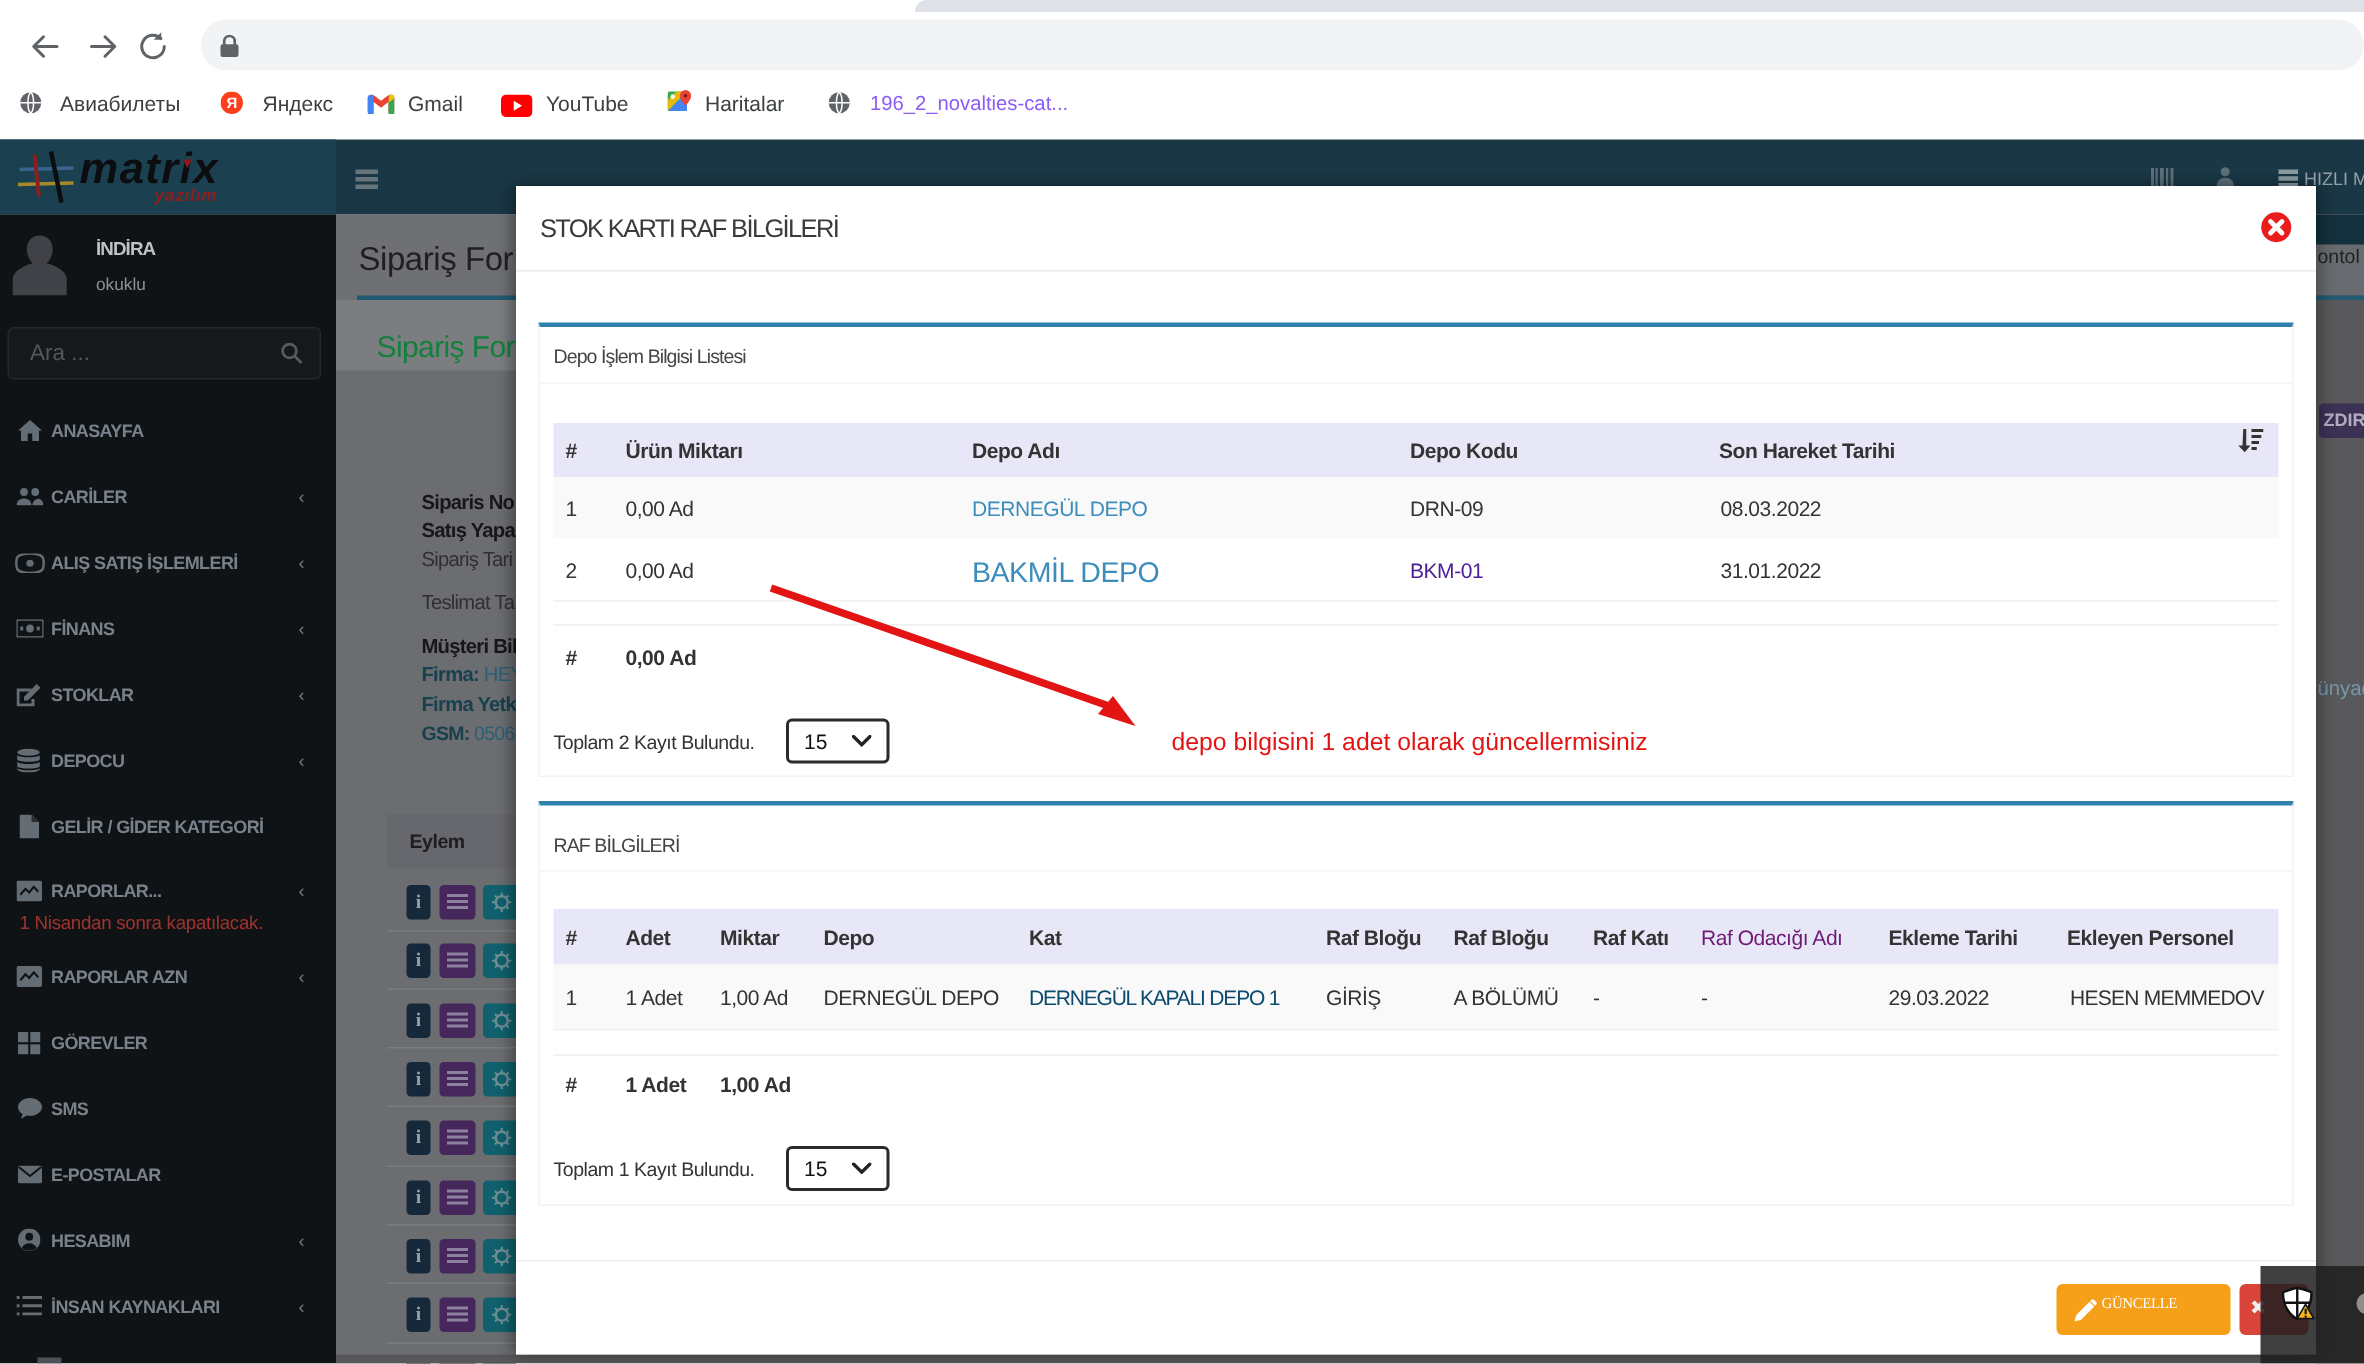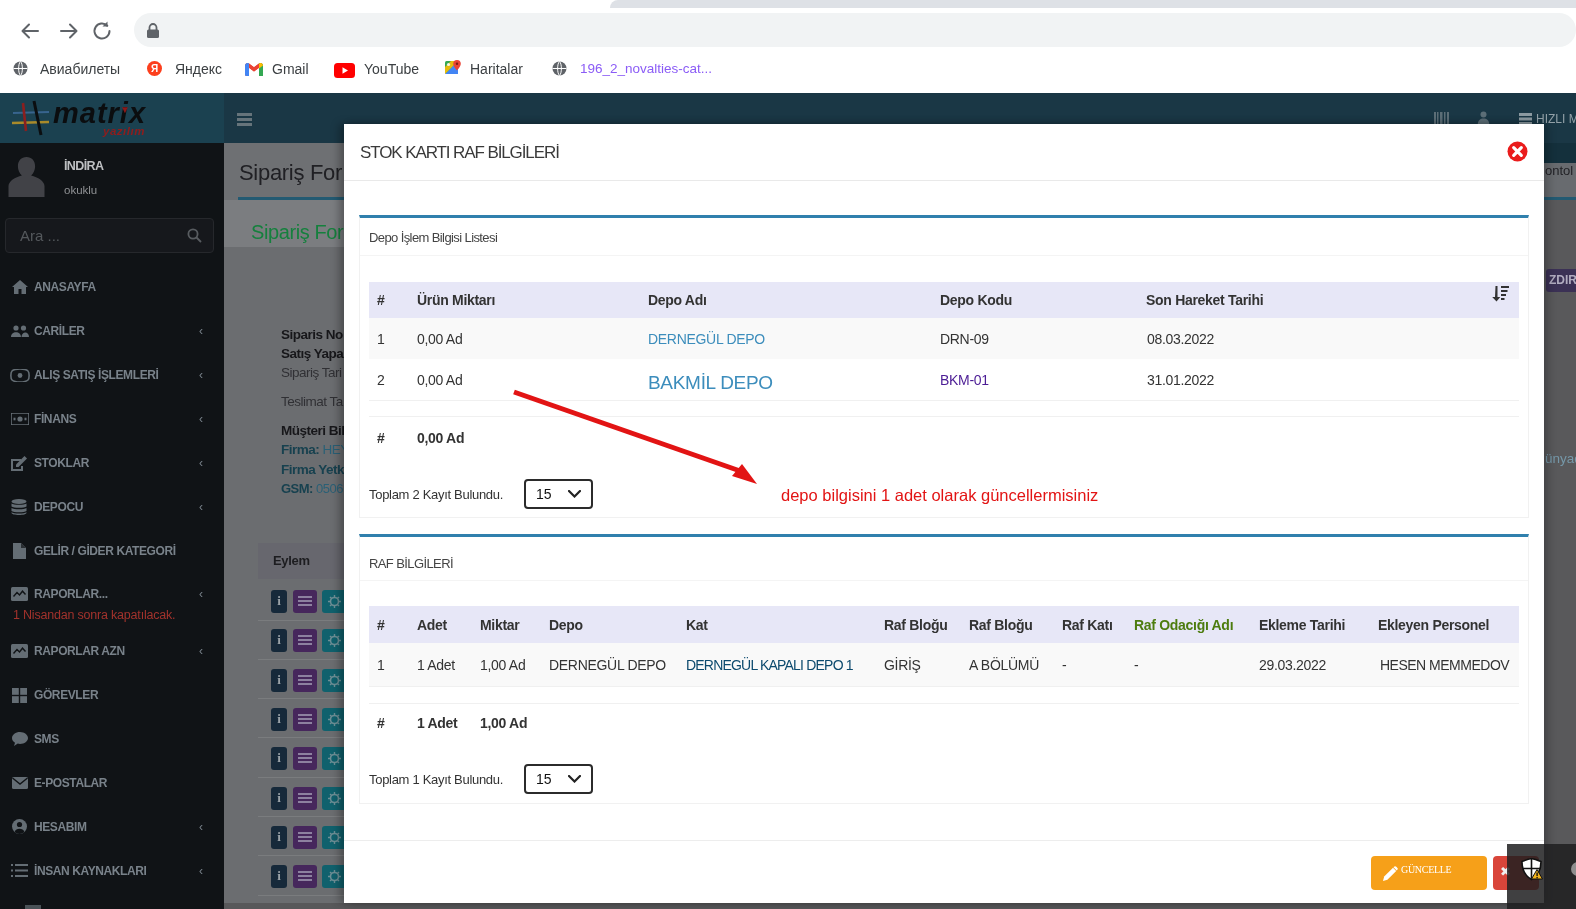--- a/index.html
+++ b/index.html
@@ -461,21 +461,21 @@
 <div class="ab" style="left:360px;top:580px;width:1168px;height:1px;background:#f4f4f4"></div>
 <div class="ab" style="left:369px;top:606px;width:1150px;height:37px;background:#e7e7f7"></div>
 <div class="tx" style="left:377px;top:617px;font-size:14px;letter-spacing:-.3px;font-weight:bold;color:#333">#</div>
 <div class="tx" style="left:417px;top:617px;font-size:14px;letter-spacing:-.3px;font-weight:bold;color:#333">Adet</div>
 <div class="tx" style="left:480px;top:617px;font-size:14px;letter-spacing:-.3px;font-weight:bold;color:#333">Miktar</div>
 <div class="tx" style="left:549px;top:617px;font-size:14px;letter-spacing:-.3px;font-weight:bold;color:#333">Depo</div>
 <div class="tx" style="left:686px;top:617px;font-size:14px;letter-spacing:-.3px;font-weight:bold;color:#333">Kat</div>
 <div class="tx" style="left:884px;top:617px;font-size:14px;letter-spacing:-.3px;font-weight:bold;color:#333">Raf Bloğu</div>
 <div class="tx" style="left:969px;top:617px;font-size:14px;letter-spacing:-.3px;font-weight:bold;color:#333">Raf Bloğu</div>
 <div class="tx" style="left:1062px;top:617px;font-size:14px;letter-spacing:-.3px;font-weight:bold;color:#333">Raf Katı</div>
-<div class="tx" style="left:1134px;top:617px;font-size:14px;letter-spacing:-.3px;font-weight:bold;color:#4d7c0f">Raf Odacığı Adı</div>
+<div class="tx" style="left:1134px;top:617px;font-size:14px;letter-spacing:-.3px;font-weight:normal;color:#701a75">Raf Odacığı Adı</div>
 <div class="tx" style="left:1259px;top:617px;font-size:14px;letter-spacing:-.3px;font-weight:bold;color:#333">Ekleme Tarihi</div>
 <div class="tx" style="left:1378px;top:617px;font-size:14px;letter-spacing:-.3px;font-weight:bold;color:#333">Ekleyen Personel</div>
 <div class="ab" style="left:369px;top:643px;width:1150px;height:43px;background:#f9f9f9"></div>
 <div class="tx" style="left:377px;top:657px;font-size:14px;letter-spacing:-.3px;color:#333">1</div>
 <div class="tx" style="left:417px;top:657px;font-size:14px;letter-spacing:-.3px;color:#333">1 Adet</div>
 <div class="tx" style="left:480px;top:657px;font-size:14px;letter-spacing:-.3px;color:#333">1,00 Ad</div>
 <div class="tx" style="left:549px;top:657px;font-size:14px;letter-spacing:-.3px;color:#333">DERNEGÜL DEPO</div>
 <div class="tx" style="left:686px;top:657px;font-size:14px;letter-spacing:-.8px;color:#0c4a6e">DERNEGÜL KAPALI DEPO 1</div>
 <div class="tx" style="left:884px;top:657px;font-size:14px;letter-spacing:-.3px;color:#333">GİRİŞ</div>
 <div class="tx" style="left:969px;top:657px;font-size:14px;letter-spacing:-.3px;color:#333">A BÖLÜMÜ</div>

